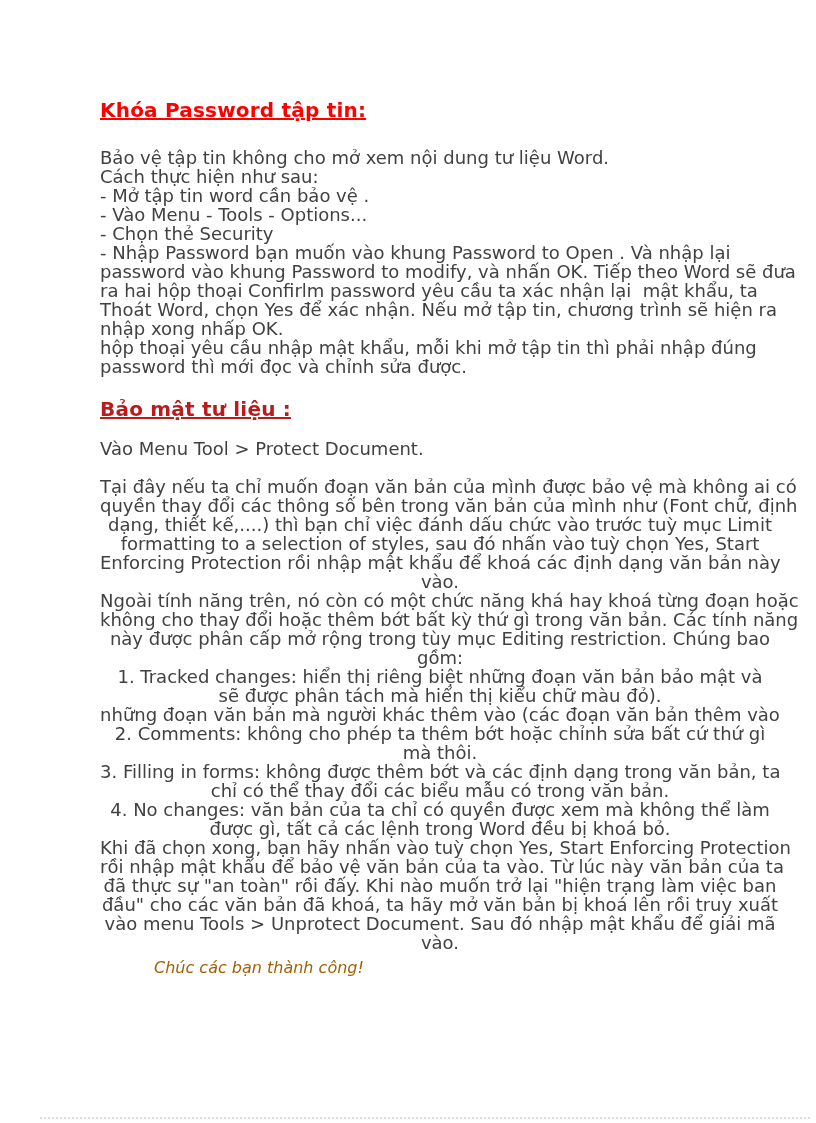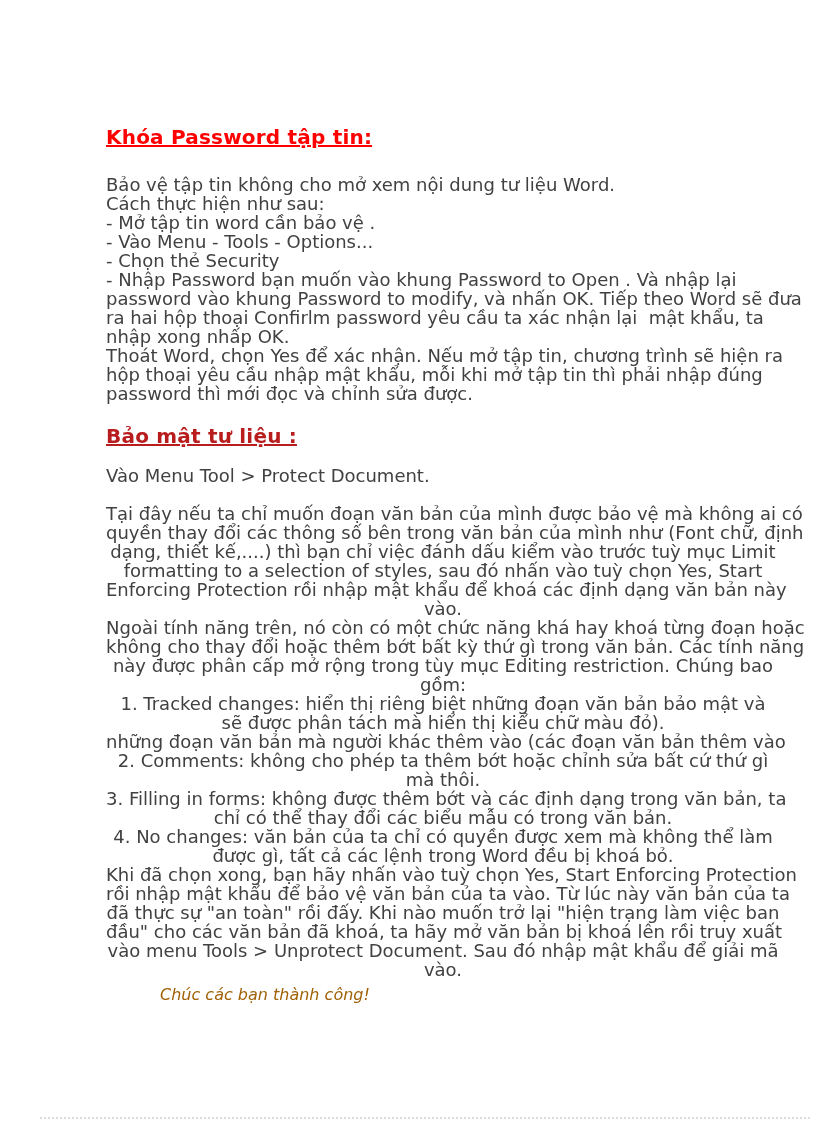--- a/index.html
+++ b/index.html
@@ -12,23 +12,22 @@
     width: 816px;
     height: 1123px;
     background: #ffffff;
     overflow: hidden;
     font-family: "DejaVu Sans", sans-serif;
     color: #414141;
   }
   .content {
     position: absolute;
     top: 98px;
-    left: 106px;
+    left: 100px;
     right: 36px;
-    margin-top: 27px;
   }
   .heading {
     color: #fe0000;
     font-weight: bold;
     font-size: 20px;
     line-height: 24px;
     text-decoration: underline;
     letter-spacing: 0.2px;
   }
   .block-section1-heading { margin-bottom: 26px; }
@@ -64,33 +63,33 @@
       <div class="heading block-section1-heading" style="color: rgb(254, 0, 0);">Khóa Password tập tin:</div>
       <div class="para block-section1-body">
         <div class="line">Bảo vệ tập tin không cho mở xem nội dung tư liệu Word.</div>
         <div class="line">Cách thực hiện như sau:</div>
         <div class="line">- Mở tập tin word cần bảo vệ .</div>
         <div class="line">- Vào Menu - Tools - Options...</div>
         <div class="line">- Chọn thẻ Security</div>
         <div class="line">- Nhập Password bạn muốn vào khung Password to Open . Và nhập lại</div>
         <div class="line">password vào khung Password to modify, và nhấn OK. Tiếp theo Word sẽ đưa</div>
         <div class="line">ra hai hộp thoại Confirlm password yêu cầu ta xác nhận lại  mật khẩu, ta</div>
+        <div class="line">Thoát Word, chọn Yes để xác nhận. Nếu mở tập tin, chương trình sẽ hiện ra</div>
         <div class="line">nhập xong nhấp OK.</div>
-        <div class="line">Thoát Word, chọn Yes để xác nhận. Nếu mở tập tin, chương trình sẽ hiện ra</div>
         <div class="line">hộp thoại yêu cầu nhập mật khẩu, mỗi khi mở tập tin thì phải nhập đúng</div>
         <div class="line">password thì mới đọc và chỉnh sửa được.</div>
       </div>
       <div class="heading block-section2-heading" style="color: #b91c1c;">Bảo mật tư liệu :</div>
       <div class="para block-section2-intro">
         <div class="line">Vào Menu Tool &gt; Protect Document.</div>
       </div>
       <div class="para block-section2-body">
         <div class="line">Tại đây nếu ta chỉ muốn đoạn văn bản của mình được bảo vệ mà không ai có</div>
         <div class="line">quyền thay đổi các thông số bên trong văn bản của mình như (Font chữ, định</div>
-        <div class="line">dạng, thiết kế,....) thì bạn chỉ việc đánh dấu kiểm vào trước tuỳ mục Limit</div>
+        <div class="line">dạng, thiết kế,....) thì bạn chỉ việc đánh dấu chức vào trước tuỳ mục Limit</div>
         <div class="line">formatting to a selection of styles, sau đó nhấn vào tuỳ chọn Yes, Start</div>
         <div class="line">Enforcing Protection rồi nhập mật khẩu để khoá các định dạng văn bản này</div>
         <div class="line">vào.</div>
         <div class="line">Ngoài tính năng trên, nó còn có một chức năng khá hay khoá từng đoạn hoặc</div>
         <div class="line">không cho thay đổi hoặc thêm bớt bất kỳ thứ gì trong văn bản. Các tính năng</div>
         <div class="line">này được phân cấp mở rộng trong tùy mục Editing restriction. Chúng bao</div>
         <div class="line">gồm:</div>
         <div class="line">1. Tracked changes: hiển thị riêng biệt những đoạn văn bản bảo mật và</div>
         <div class="line">sẽ được phân tách mà hiển thị kiểu chữ màu đỏ).</div>
         <div class="line">những đoạn văn bản mà người khác thêm vào (các đoạn văn bản thêm vào</div>

